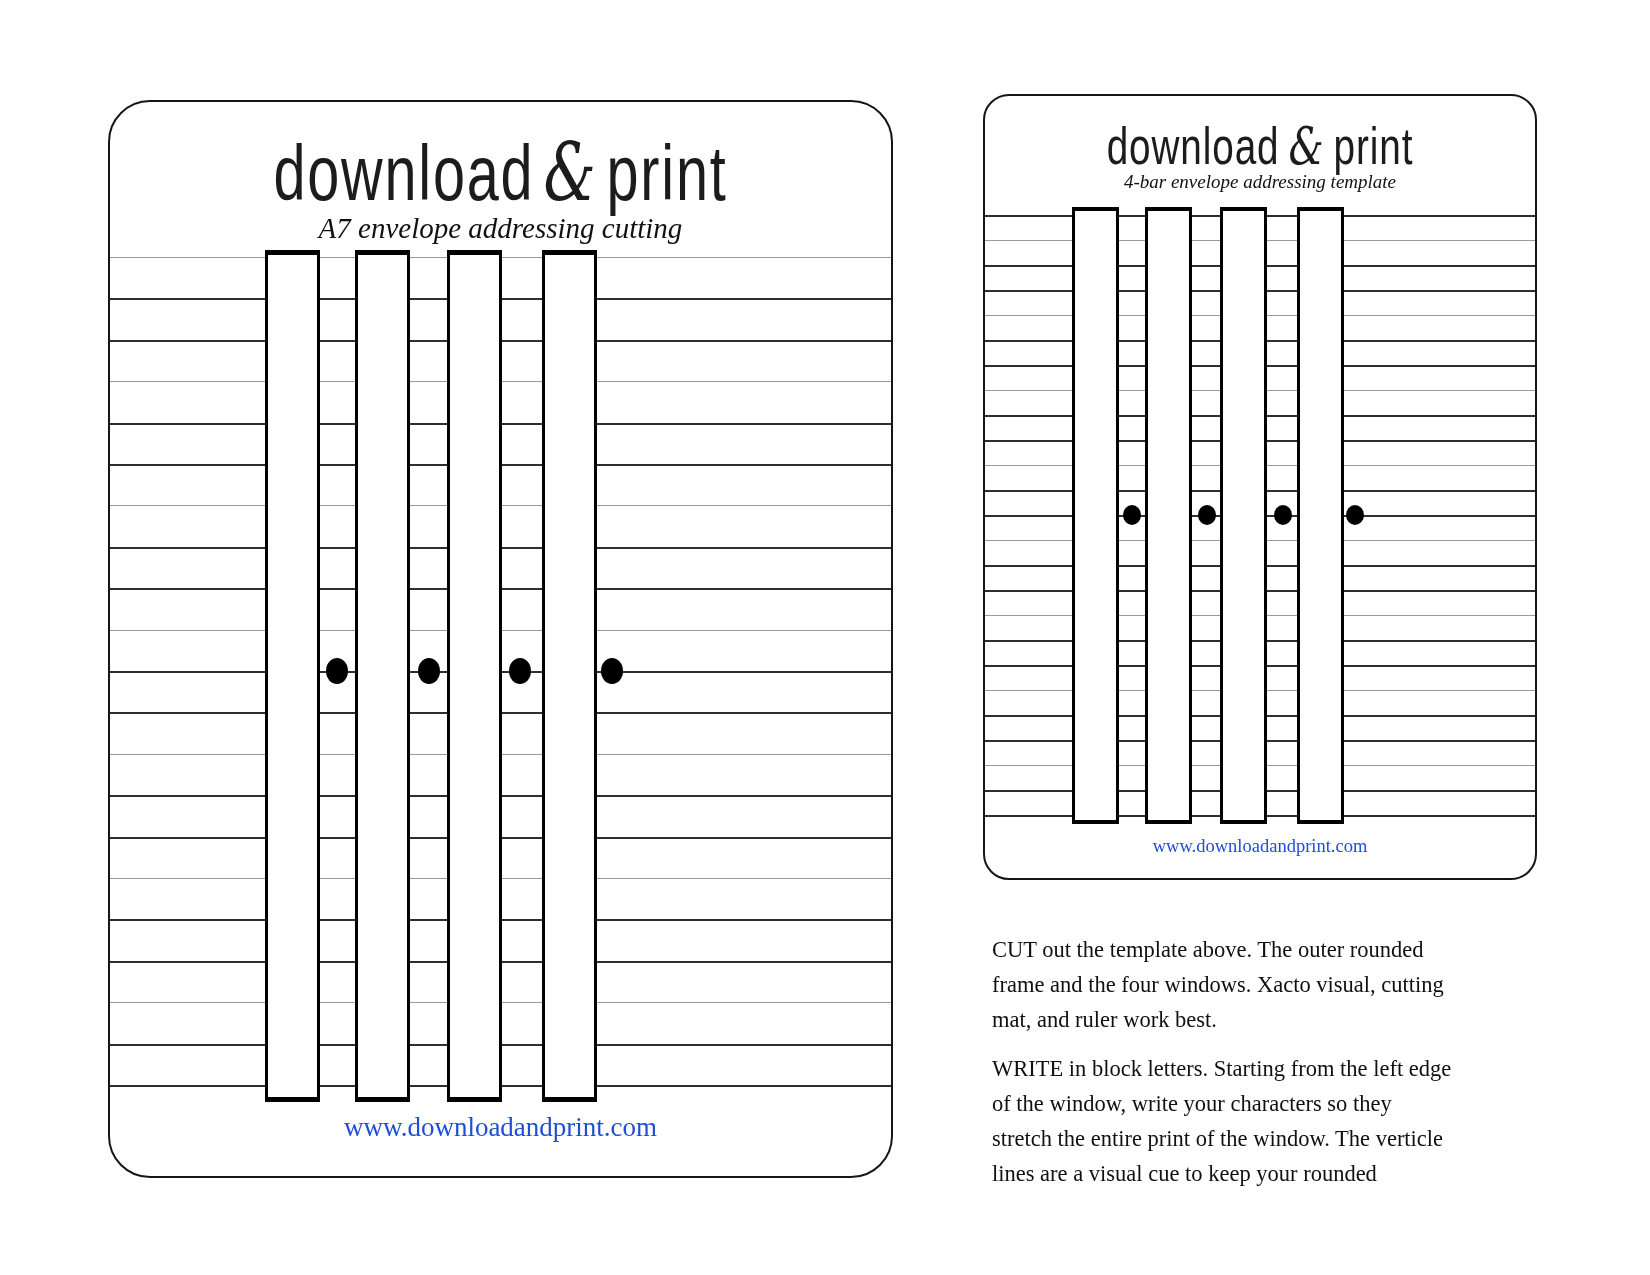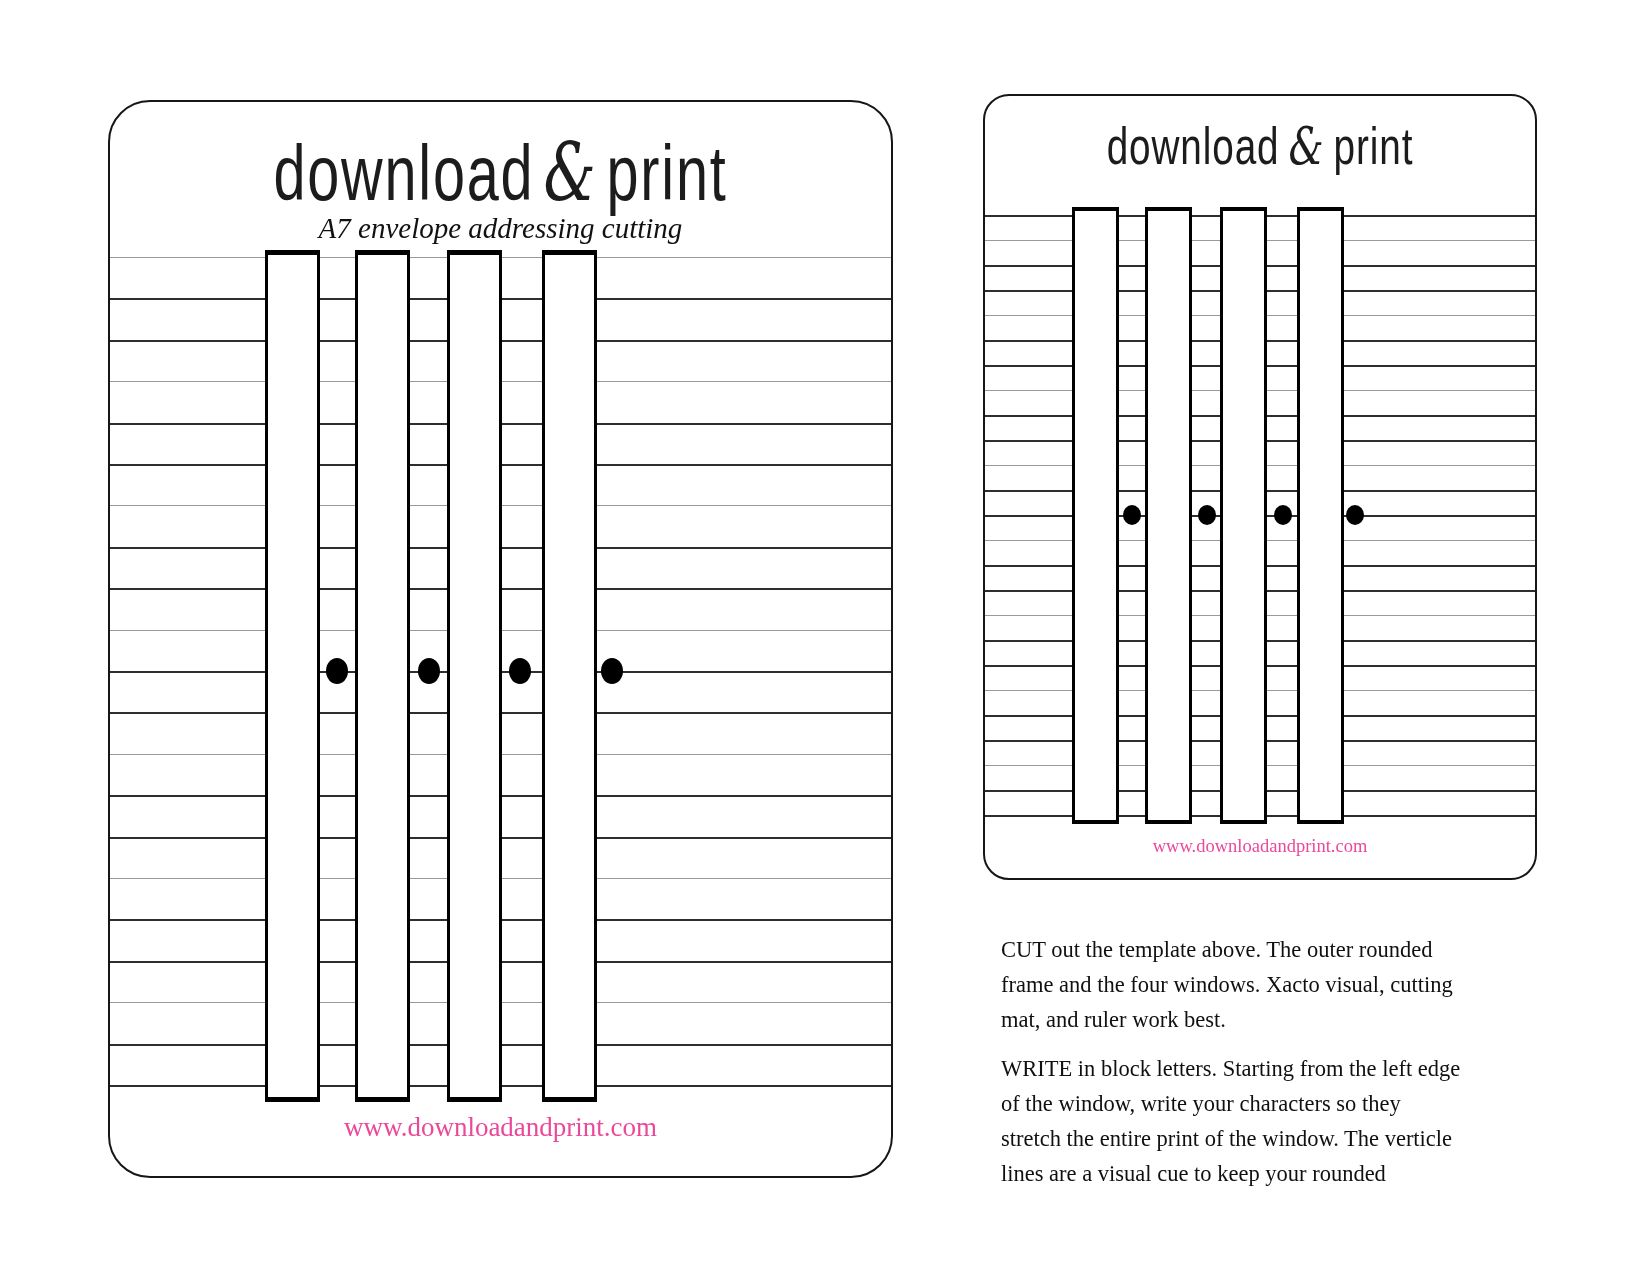--- a/index.html
+++ b/index.html
@@ -19,26 +19,26 @@
   .logo-amp{font-family:"DejaVu Serif", serif;font-style:italic;font-size:1.02em;padding:0 10px;}
 
   .subtitle{position:relative;text-align:center;font-style:italic;color:#111;z-index:5;}
   #a7-panel .subtitle{margin-top:2px;font-size:29px;}
   #fourbar-panel .subtitle{margin-top:0px;font-size:19px;}
 
   .ruled-line{position:absolute;left:0;right:0;z-index:1;}
   .window-bar{position:absolute;background:#fff;border-style:solid;border-color:#000;box-sizing:border-box;z-index:2;}
   .guide-dot{position:absolute;background:#000;border-radius:50%;z-index:3;}
 
-  .site-url{position:absolute;left:0;right:0;text-align:center;z-index:4;color:#ec4899;}
+  .site-url{position:absolute;left:0;right:0;text-align:center;z-index:4;color:#1d4ed8;}
   #a7-panel .site-url{top:1010px;font-size:27px;}
   #fourbar-panel .site-url{top:740px;font-size:18.5px;}
 
   #instructions{position:absolute;left:984px;top:932px;width:560px;font-size:22.5px;line-height:35px;color:#101010;}
-  .instruction-paragraph{margin:0 0 14px 17px;}
+  .instruction-paragraph{margin:0 0 14px 8px;}
   .instruction-line{white-space:nowrap;}
 </style>
 </head>
 <body>
 
 <div id="canvas">
 
   <div class="panel" id="a7-panel">
     <div class="panel-inner">
       <div class="logo-line">
@@ -76,20 +76,21 @@
         <div class="guide-dot" style="left: 399px; top: 556px; width: 22px; height: 26px;"></div>
         <div class="guide-dot" style="left: 491px; top: 556px; width: 22px; height: 26px;"></div>
       </div>
   </div>
 
   <div class="panel" id="fourbar-panel">
     <div class="panel-inner">
       <div class="logo-line">
         <span>download</span><span class="logo-amp">&amp;</span><span>print</span>
       </div>
+      <div class="subtitle">4-bar envelope addressing template</div>
       <div class="site-url">www.downloadandprint.com</div>
     <div class="ruled-line" style="top: 119px; height: 2px; background: rgb(46, 46, 46);"></div>
         <div class="ruled-line" style="top: 144px; height: 1px; background: rgb(154, 154, 154);"></div>
         <div class="ruled-line" style="top: 169px; height: 2px; background: rgb(46, 46, 46);"></div>
         <div class="ruled-line" style="top: 194px; height: 2px; background: rgb(46, 46, 46);"></div>
         <div class="ruled-line" style="top: 219px; height: 1px; background: rgb(154, 154, 154);"></div>
         <div class="ruled-line" style="top: 244px; height: 2px; background: rgb(46, 46, 46);"></div>
         <div class="ruled-line" style="top: 269px; height: 2px; background: rgb(46, 46, 46);"></div>
         <div class="ruled-line" style="top: 294px; height: 1px; background: rgb(154, 154, 154);"></div>
         <div class="ruled-line" style="top: 319px; height: 2px; background: rgb(46, 46, 46);"></div>

